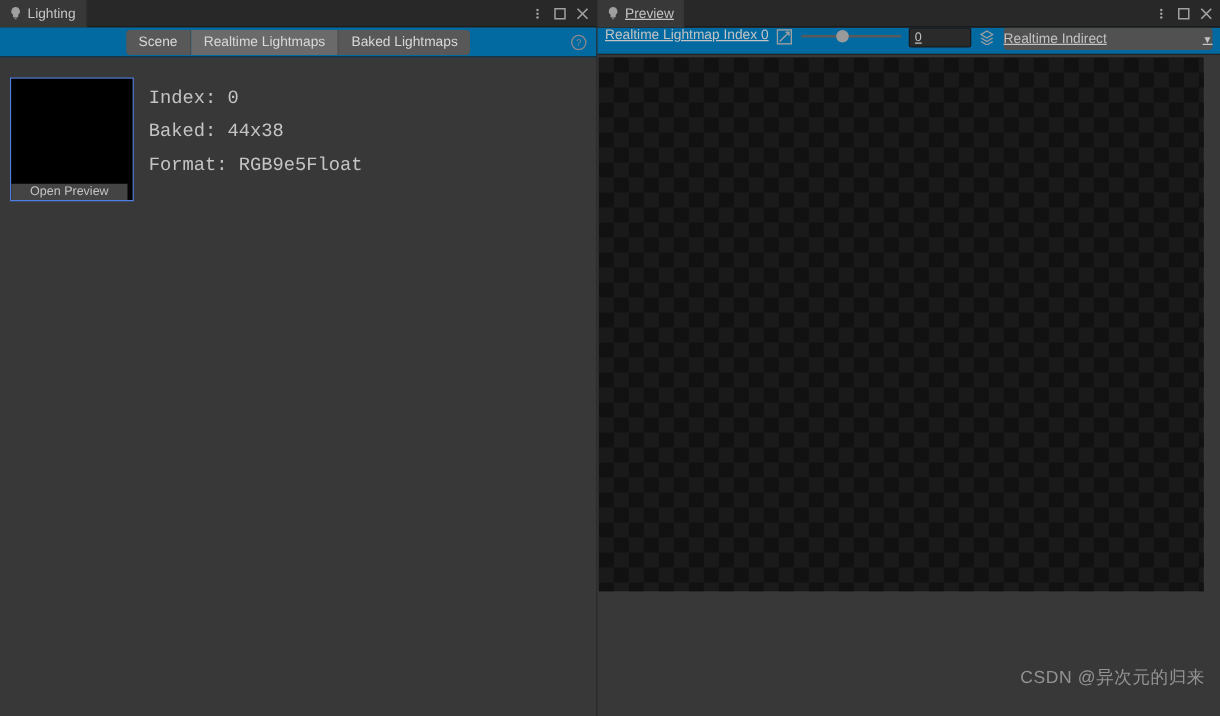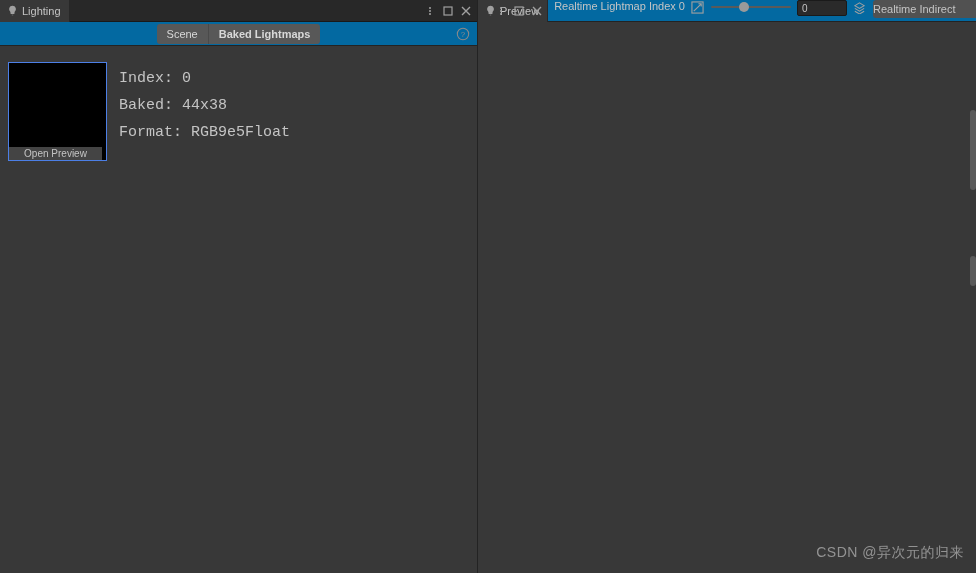--- a/index.html
+++ b/index.html
@@ -7,21 +7,21 @@
       width: 976px; height: 573px;
       background: #383838;
       font-family: Arial, sans-serif;
       font-size: 11px;
       color: #c4c4c4;
       display: flex;
       overflow: hidden;
       position: relative;
     }
     .panel-left { width: 478px; height: 100%; display: flex; flex-direction: column; border-right: 1px solid #232323; }
-    .panel-right { width: 498px; height: 100%; display: flex; flex-direction: row; }
+    .panel-right { width: 498px; height: 100%; display: flex; flex-direction: column; text-decoration: underline; }
 
     .tab-header {
       height: 22px;
       background: #282828;
       display: flex;
       align-items: center;
       border-bottom: 1px solid #191919;
       position: relative;
     }
     .tab {
@@ -54,21 +54,21 @@
     .seg-btn {
       background: #585858;
       color: #d8d8d8;
       border: none;
       height: 20px;
       padding: 0 10px;
       font-size: 11px;
       cursor: pointer;
       border-right: 1px solid #4a4a4a;
     }
-    .seg-btn:last-child { border-right: none; border-radius: 0 3px 3px 0; font-weight: bold; }
+    .seg-btn:last-child { border-right: none; border-radius: 0 3px 3px 0; }
     .seg-btn:first-child { border-radius: 3px 0 0 3px; }
     .seg-btn.active { background: #6a6a6a; }
     .help-icon {
       position: absolute; right: 6px; top: 4px;
       width: 16px; height: 16px;
       display: flex; align-items: center; justify-content: center;
       cursor: pointer;
     }
 
     .content-left {
@@ -172,21 +172,21 @@
     }
     .scroll-seg {
       position: absolute; right: 0;
       width: 6px;
       background: #5a5a5a;
       border-radius: 3px;
     }
 
     .watermark {
       position: absolute;
-      right: 12px; bottom: 11px;
+      right: 12px; bottom: 22px;
       font-size: 14px;
       color: rgba(220,220,220,0.55);
       letter-spacing: 0.5px;
       pointer-events: none;
     }
 
     svg { display: block; }
   </style>
 </head>
 <body>
@@ -218,20 +218,21 @@
         <svg width="10" height="10" viewBox="0 0 10 10">
             <path d="M1 1l8 8M9 1l-8 8" stroke="#a0a0a0" stroke-width="1.4"></path>
           </svg>
       </span>
     </div>
   </div>
 
   <div class="toolbar-row">
     <div class="seg-group">
       <button class="seg-btn">Scene</button>
+      <button class="seg-btn active">Realtime Lightmaps</button>
       <button class="seg-btn">Baked Lightmaps</button>
     </div>
     <span class="help-icon">
       <svg width="14" height="14" viewBox="0 0 16 16">
           <circle cx="8" cy="8" r="6.5" fill="none" stroke="#8a8a8a" stroke-width="1.2"></circle>
           <text x="8" y="11" text-anchor="middle" font-size="9" fill="#8a8a8a">?</text>
         </svg>
     </span>
   </div>
 

